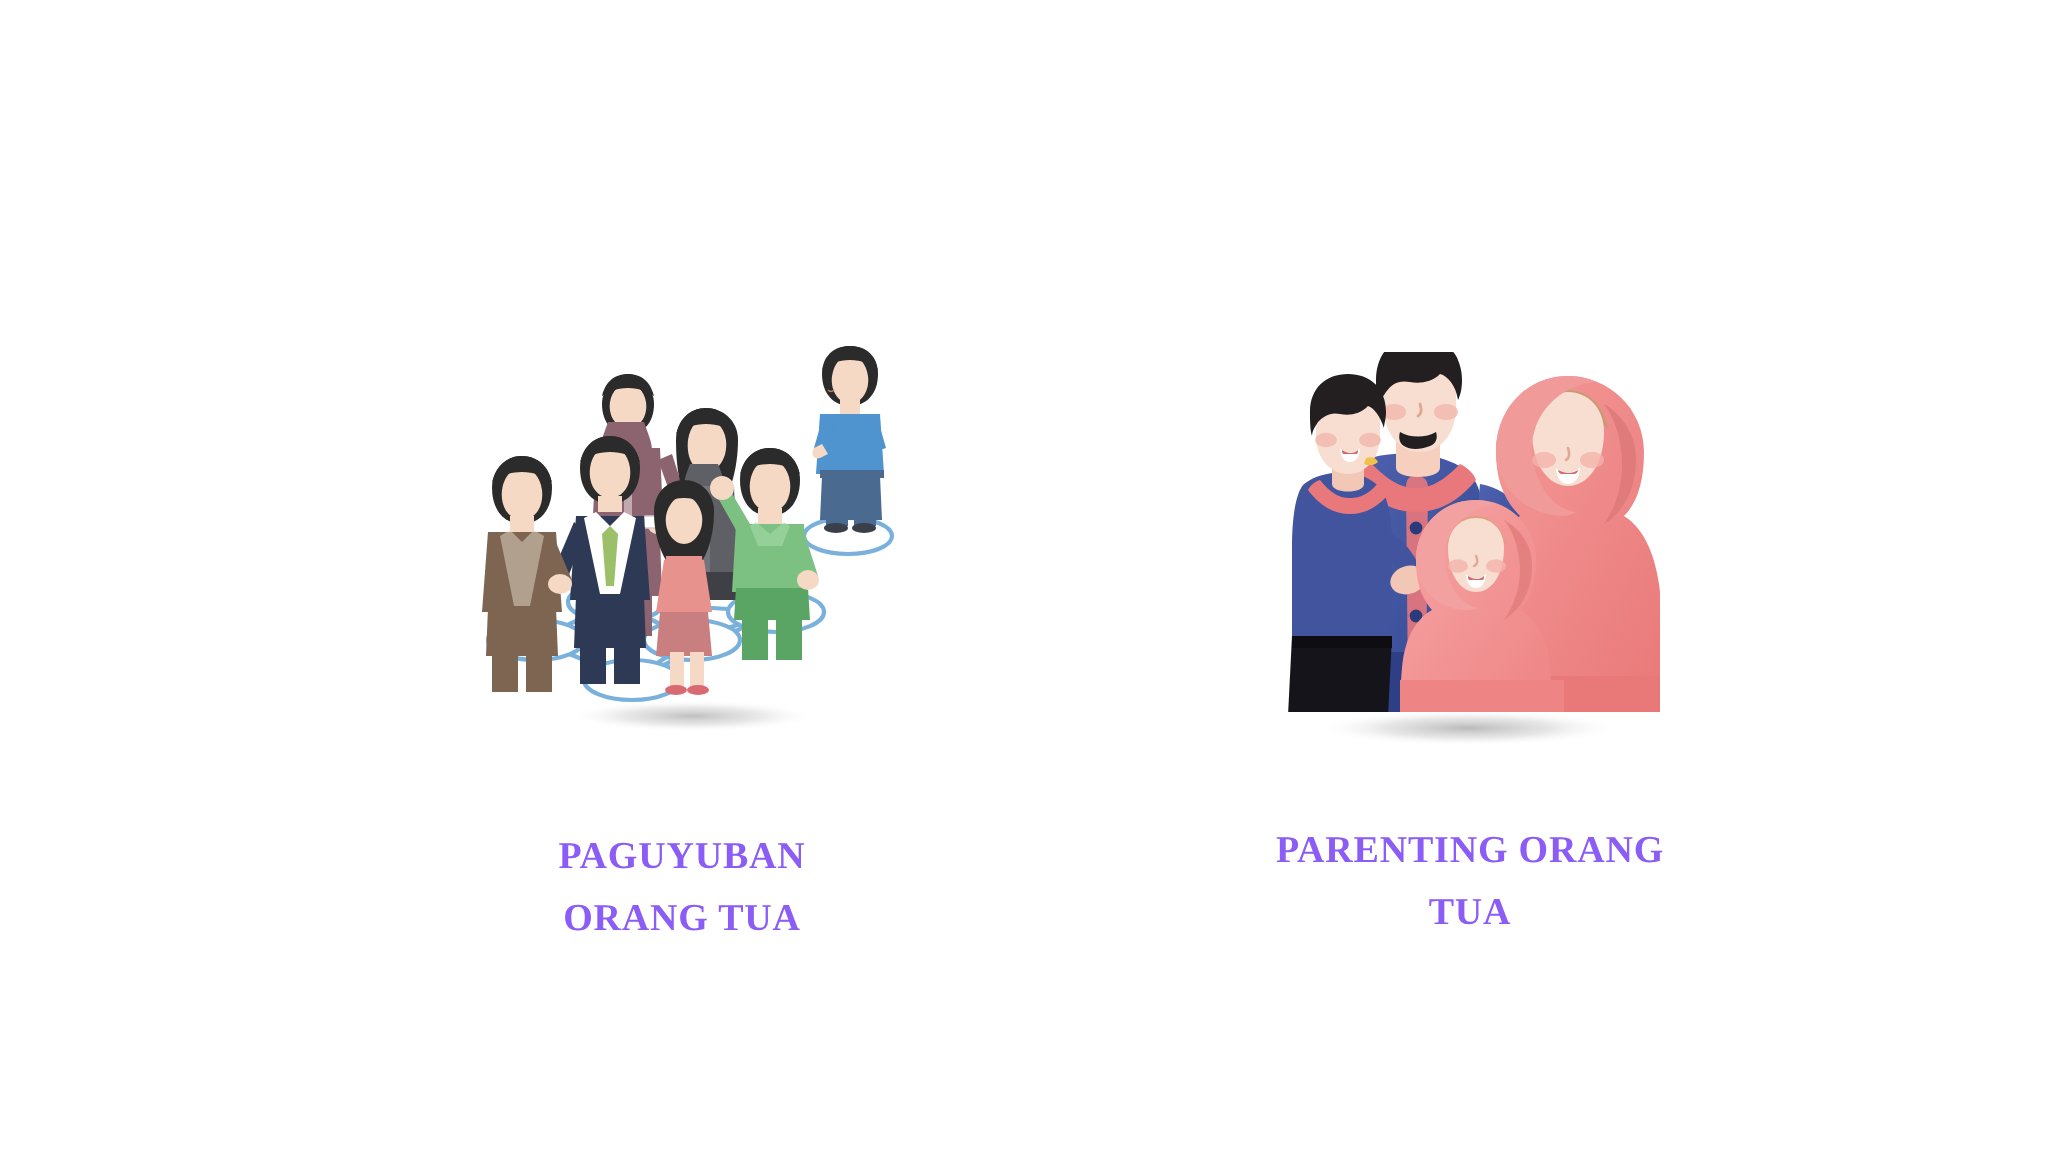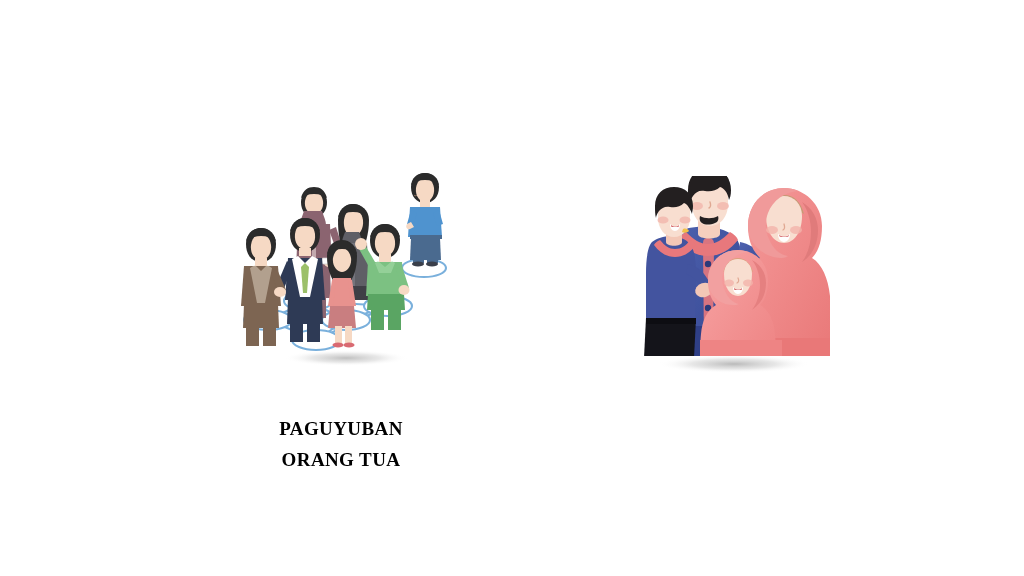--- a/index.html
+++ b/index.html
@@ -26,21 +26,21 @@
     position: absolute;
     display: flex;
     flex-direction: column;
     align-items: center;
   }
   .art-wrap {
     position: relative;
     display: block;
   }
   .caption {
-    color: #000000;
+    color: #8b5cf6;
     font-family: "Liberation Serif", serif;
     font-weight: bold;
     font-size: 19px;
     line-height: 1.65;
     letter-spacing: 0.4px;
     text-align: center;
     white-space: pre-line;
   }
 
   
@@ -348,15 +348,17 @@
             <path d="M111 119c3 3 7 3 10 0 0 4-2 7-5 7s-5-3-5-7z" fill="#ffffff"></path>
             <path d="M112 120c3 2 6 2 8 0 0 1 0 2-1 2h-6c-1 0-1-1-1-2z" fill="#d4696b"></path>
 
             <path d="M78 172h82v18H78z" fill="#ee8484"></path>
           </g>
 
         </g>
       </svg>
     </div>
 
+    <div class="caption">PARENTING ORANG
+TUA</div>
   </div>
 
 </div>
 
 </body></html>

